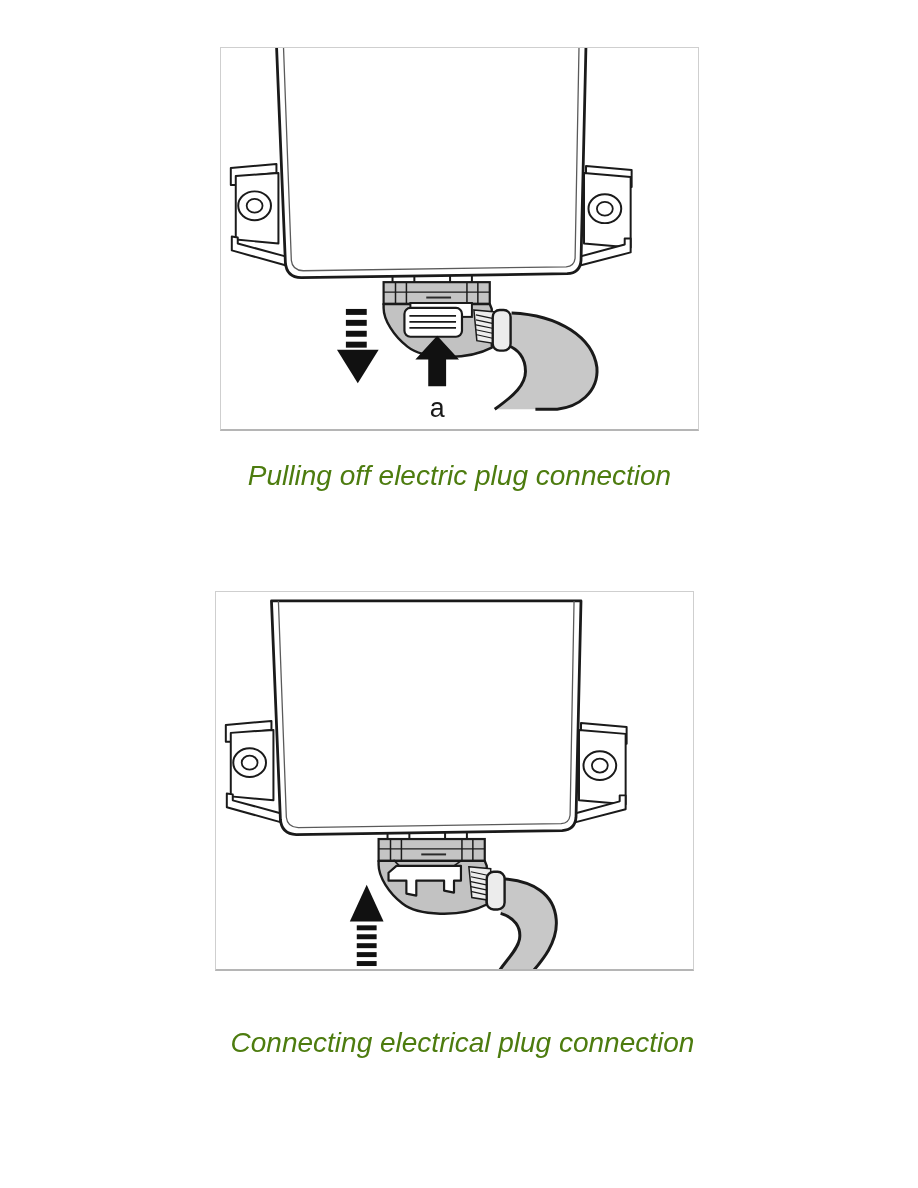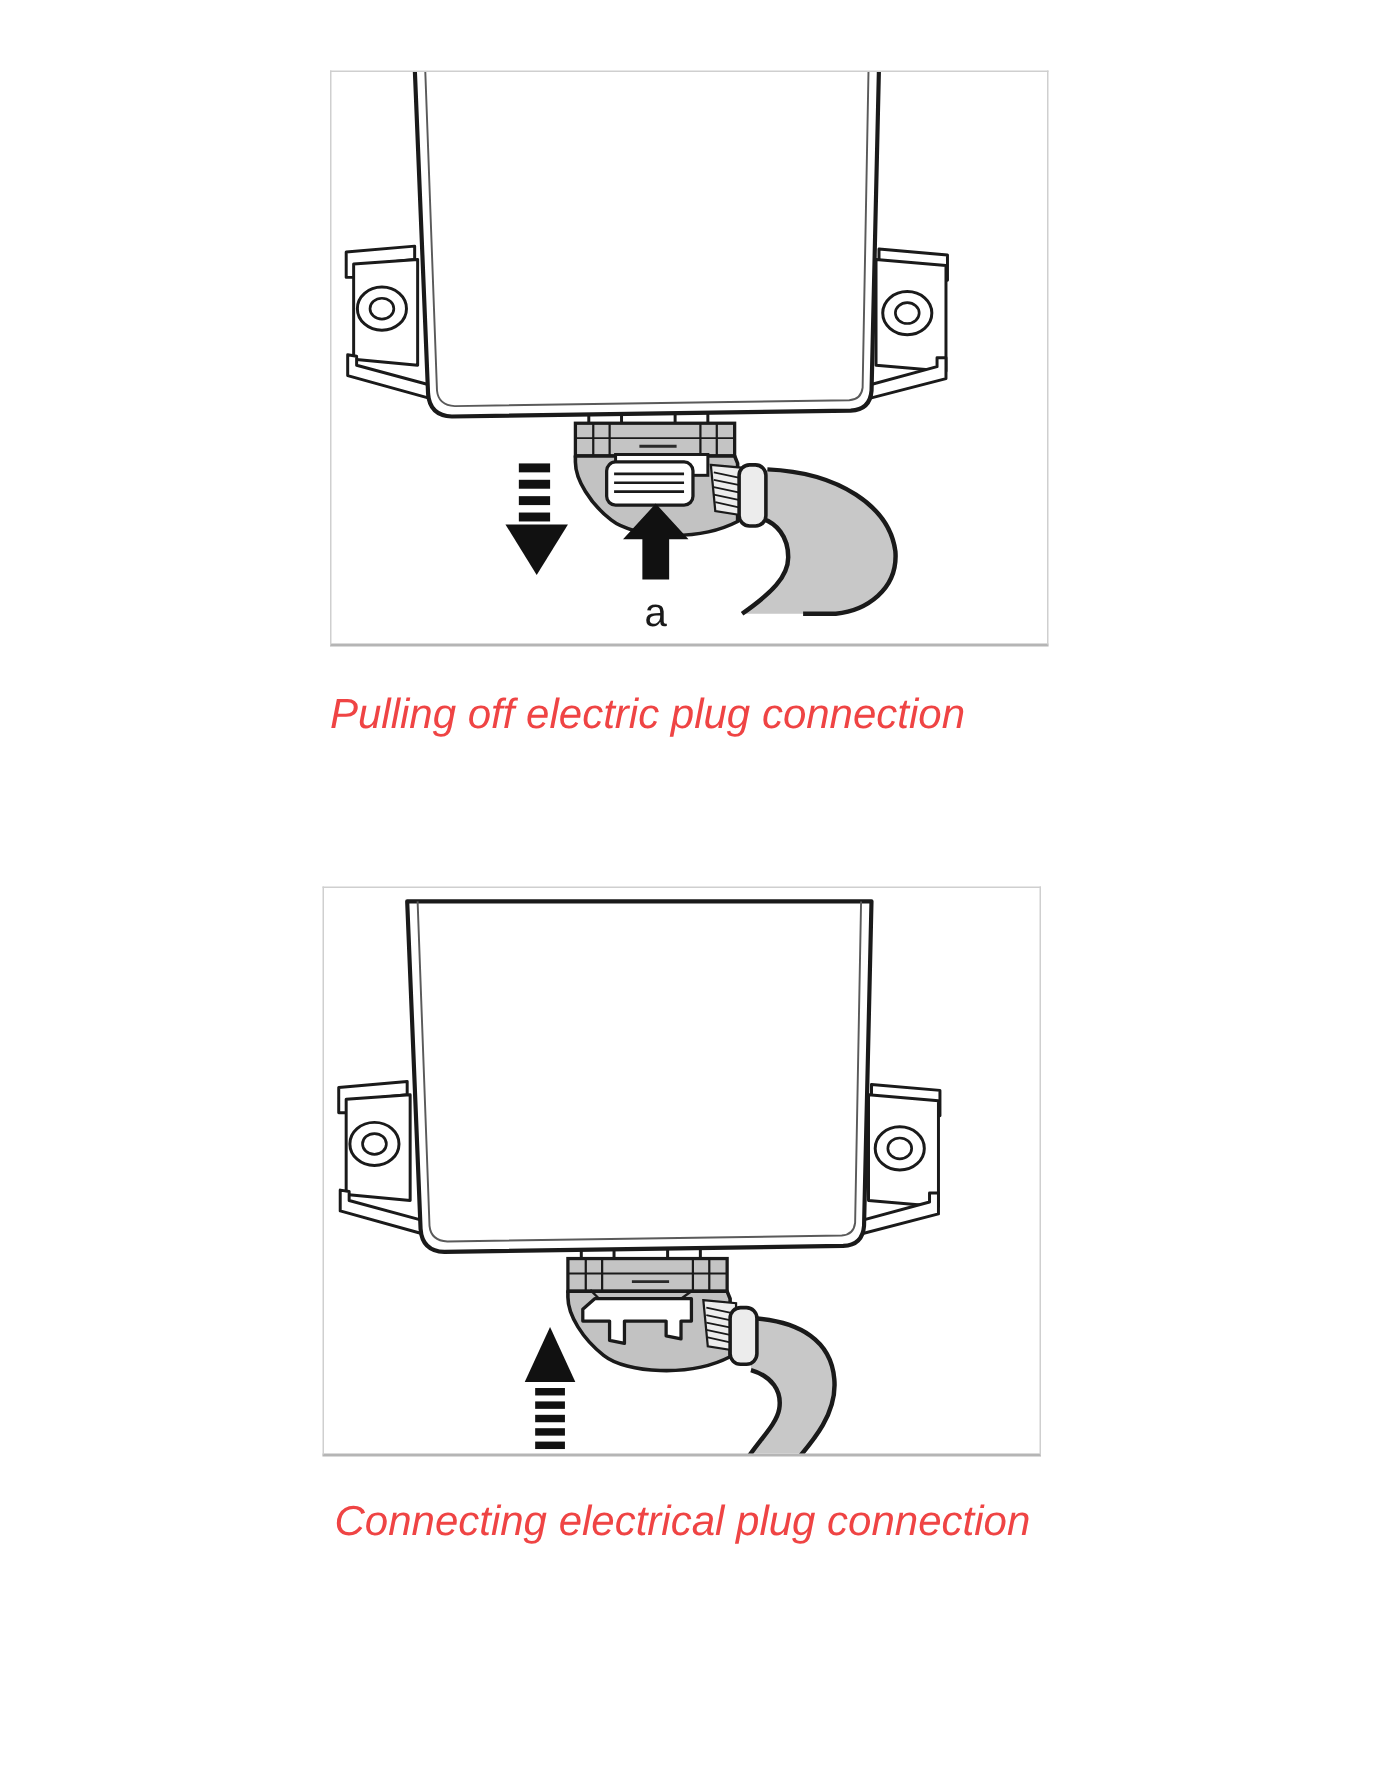--- a/index.html
+++ b/index.html
@@ -3,24 +3,24 @@
 <meta charset="utf-8">
 <style>
   html,body{margin:0;padding:0;background:#ffffff;}
   .page{position:relative;width:918px;height:1188px;background:#ffffff;overflow:hidden;
         font-family:"Liberation Sans",sans-serif;}
   .fig{position:absolute;background:#ffffff;border:1px solid #cfcfcf;border-bottom:2px solid #b5b5b5;
        box-sizing:border-box;margin:0;}
   .fig svg{display:block;width:100%;height:100%;}
   .fig1{left:220px;top:47px;width:479px;height:384px;}
   .fig2{left:215px;top:591px;width:479px;height:380px;}
-  .caption{position:absolute;font-style:italic;font-size:28px;line-height:34px;color:#ef4444;
-           white-space:nowrap;}
+  .caption{position:absolute;font-style:italic;font-size:28px;line-height:34px;color:#4d7c0f;
+           text-align:center;white-space:nowrap;}
   .cap1{left:220px;top:459px;width:479px;}
-  .cap2{left:223px;top:997px;width:479px;}
+  .cap2{left:223px;top:1026px;width:479px;}
   .lineart{stroke:#1a1a1a;}
 </style>
 </head>
 <body>
 
 <div class="page">
 
   <svg width="0" height="0" style="position:absolute" aria-hidden="true">
     <defs>
       <g id="ecu-unit">

